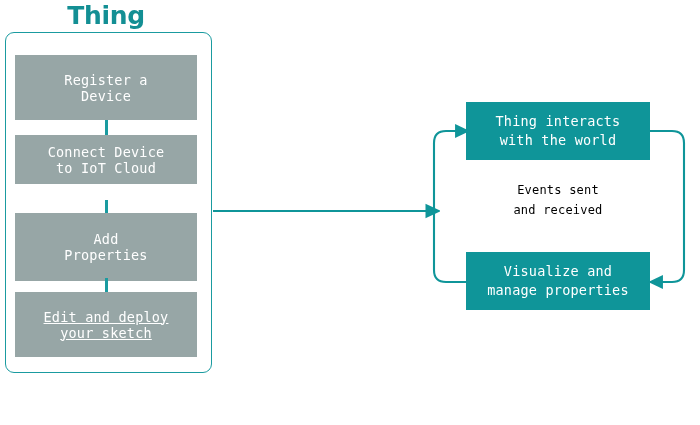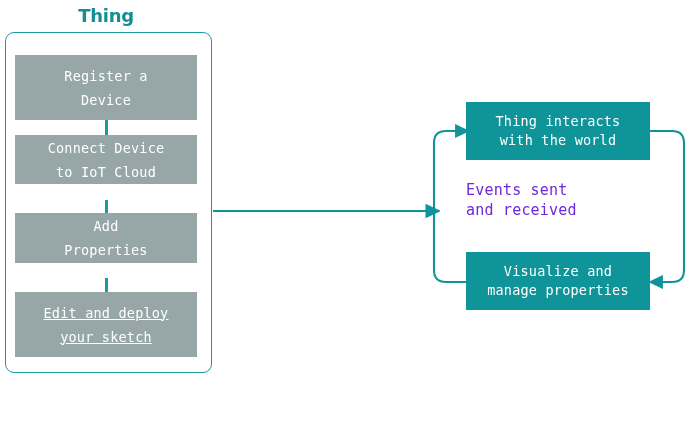--- a/index.html
+++ b/index.html
@@ -25,21 +25,21 @@
 
   
   #thing-title {
     position: absolute;
     left: 0px;
     top: 2px;
     width: 212px;
     text-align: center;
     font-family: "DejaVu Sans", "Liberation Sans", sans-serif;
     font-weight: bold;
-    font-size: 18px;
+    font-size: 25px;
     letter-spacing: -0.3px;
     color: #138f94;
     line-height: 28px;
     white-space: nowrap;
   }
 
   #thing-container {
     position: absolute;
     left: 5px;
     top: 32px;
@@ -51,33 +51,33 @@
     background: #ffffff;
   }
 
   .step-box {
     position: absolute;
     left: 15px;
     width: 182px;
     background: #97a6a6;
     color: #ffffff;
     font-size: 13.5px;
-    line-height: 24px;
+    line-height: 16px;
     letter-spacing: 0.2px;
     display: flex;
     align-items: center;
     justify-content: center;
     text-align: center;
     box-sizing: border-box;
     padding: 0 6px;
     white-space: pre-line;
   }
   #step-0 { top: 55px;  height: 65px; }
   #step-1 { top: 135px; height: 49px; }
-  #step-2 { top: 213px; height: 50px; }
+  #step-2 { top: 213px; height: 68px; }
   #step-3 { top: 292px; height: 65px; text-decoration: underline; }
 
   .step-connector {
     position: absolute;
     left: 105px;
     width: 3px;
     background: #1a9ba0;
   }
   #connector-0 { top: 120px; height: 15px; }
   #connector-1 { top: 200px; height: 13px; }
@@ -112,23 +112,23 @@
     white-space: pre-line;
   }
   #cycle-box-top { top: 102px; }
   #cycle-box-bottom { top: 252px; }
 
   #cycle-caption {
     position: absolute;
     left: 466px;
     top: 180px;
     width: 184px;
-    text-align: left;
-    color: #6d28d9;
-    font-size: 15px;
+    text-align: center;
+    color: #000000;
+    font-size: 12px;
     line-height: 20px;
     letter-spacing: 0.2px;
     white-space: pre-line;
   }
 
   #cycle-arrows {
     position: absolute;
     left: 428px;
     top: 95px;
     width: 272px;

